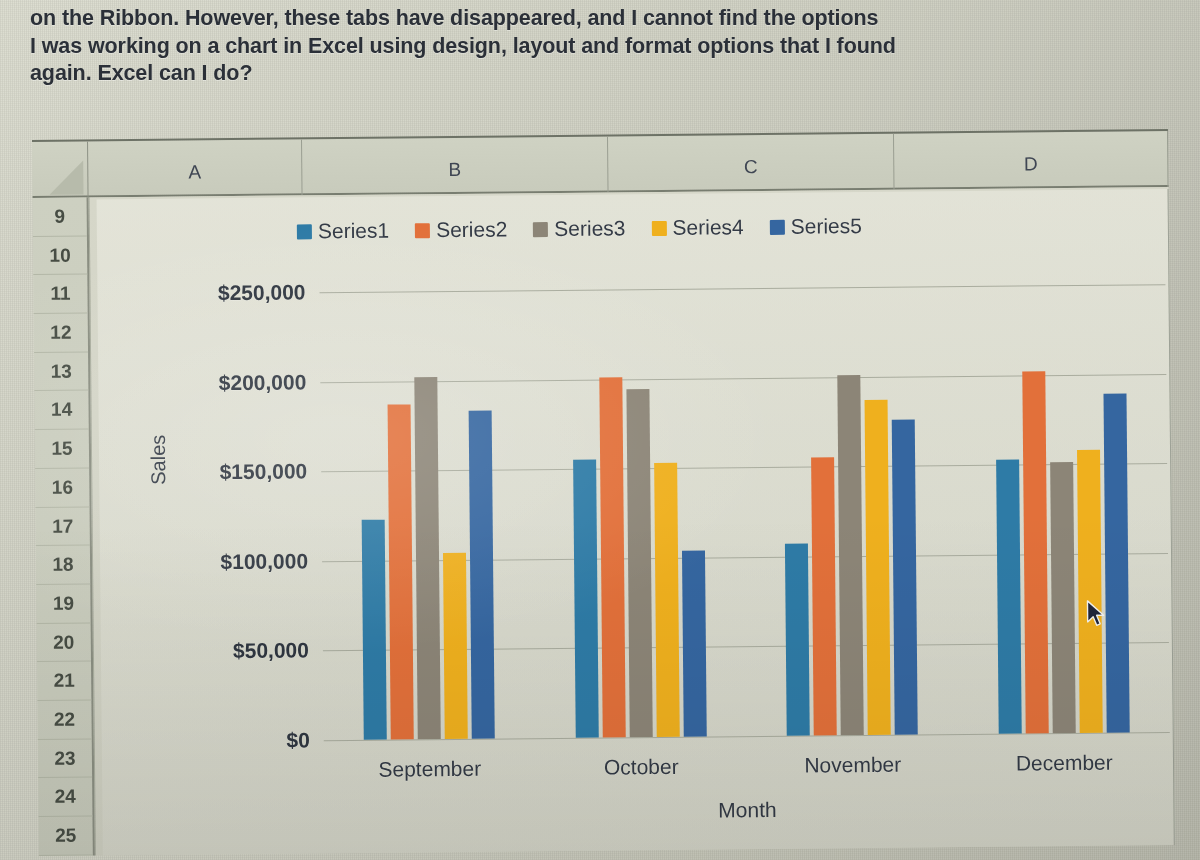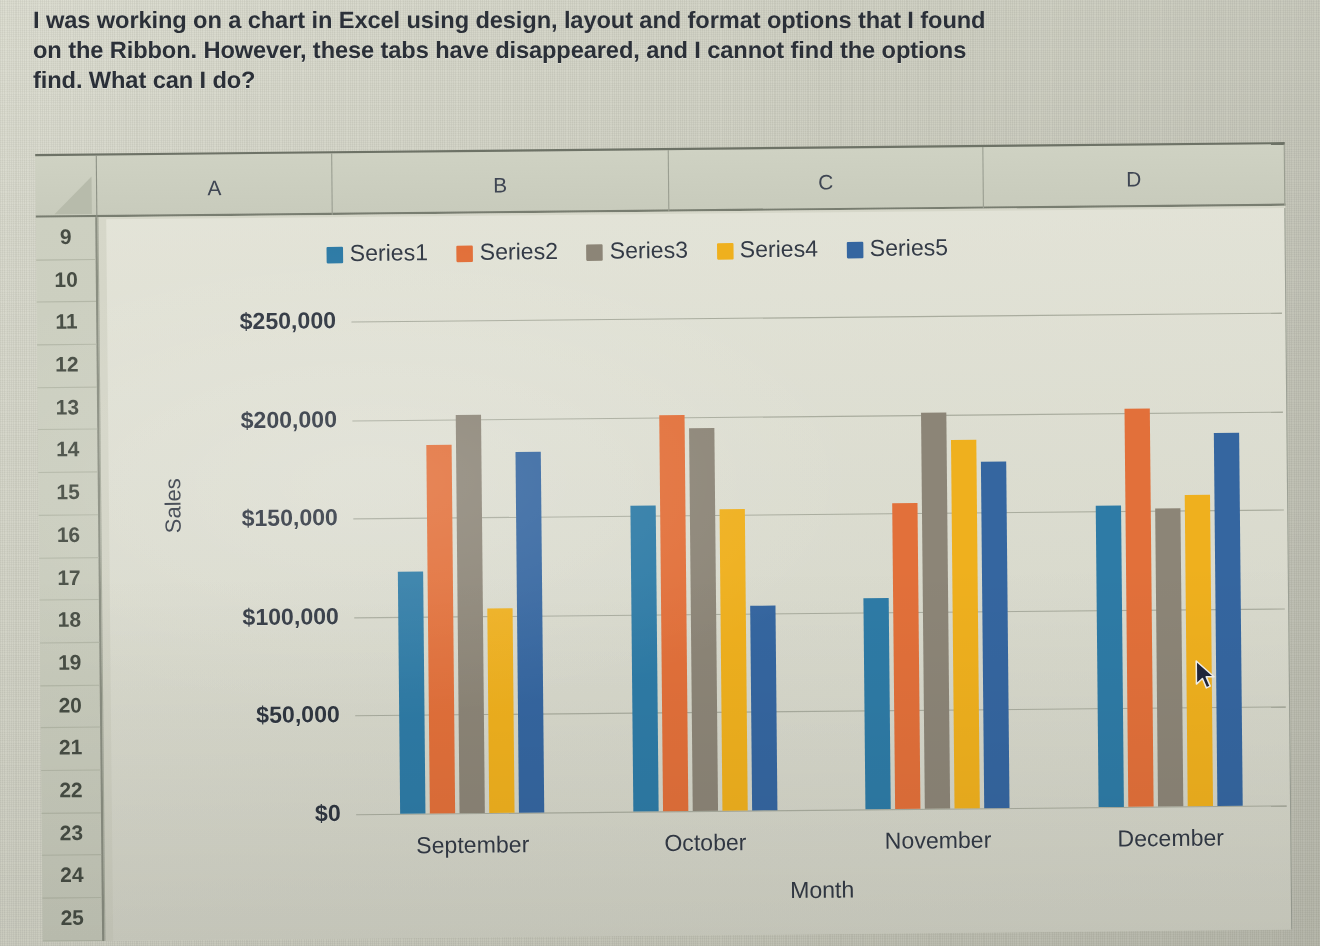--- a/index.html
+++ b/index.html
@@ -261,23 +261,23 @@
     left: 0; top: 380px; right: 0; bottom: 0;
     background: linear-gradient(180deg, rgba(0,0,0,0) 0%, rgba(0,0,0,0.07) 100%);
   }
 </style>
 </head>
 <body>
 
 <div id="photo"></div>
 
 <div id="question">
+  <span class="qline">on the Ribbon. However, these tabs have disappeared, and I cannot find the options</span>
   <span class="qline">I was working on a chart in Excel using design, layout and format options that I found</span>
-  <span class="qline">on the Ribbon. However, these tabs have disappeared, and I cannot find the options</span>
-  <span class="qline">find.  What can I do?</span>
+  <span class="qline">again.  Excel can I do?</span>
 </div>
 
 <div id="sheet">
 
   <div id="colheader">
     <div class="corner-cell">
       <div class="corner-tri"></div>
     </div>
   <div class="col-cell" style="left: 56px; width: 214px;">A</div>
       <div class="col-cell" style="left: 270px; width: 306px;">B</div>

